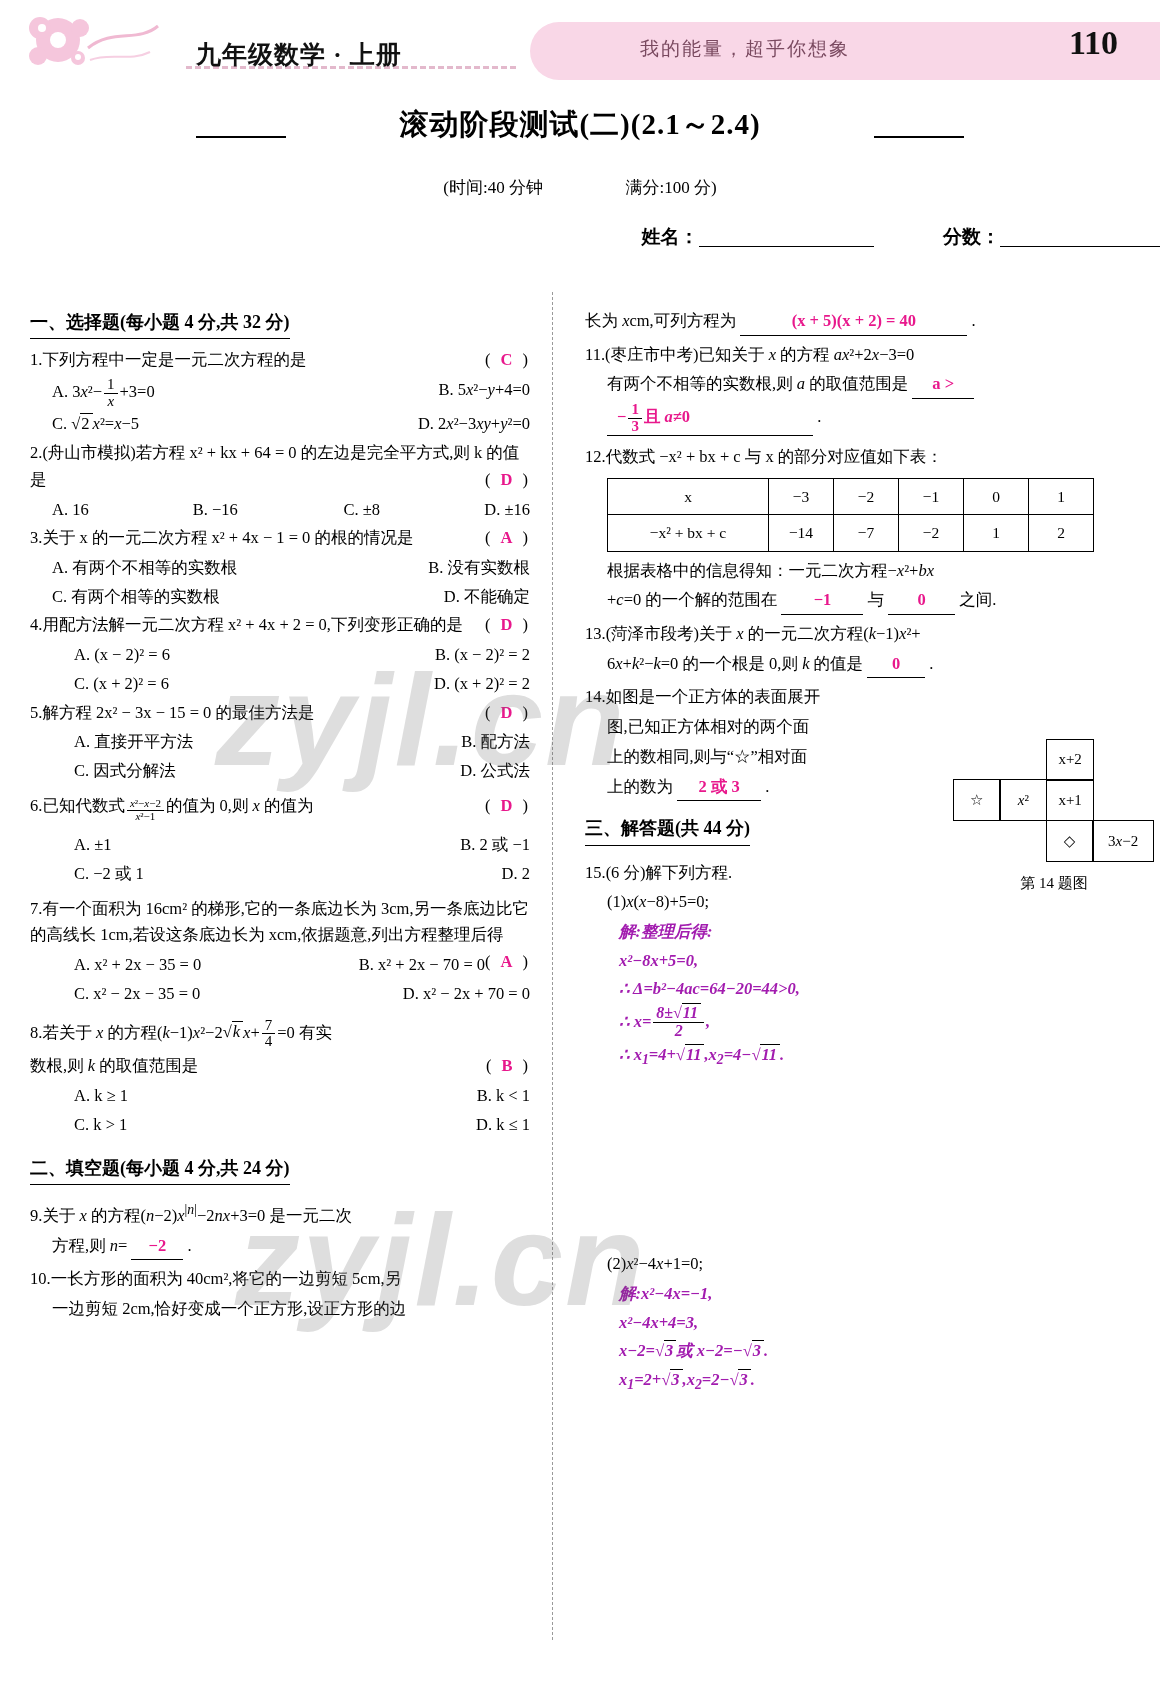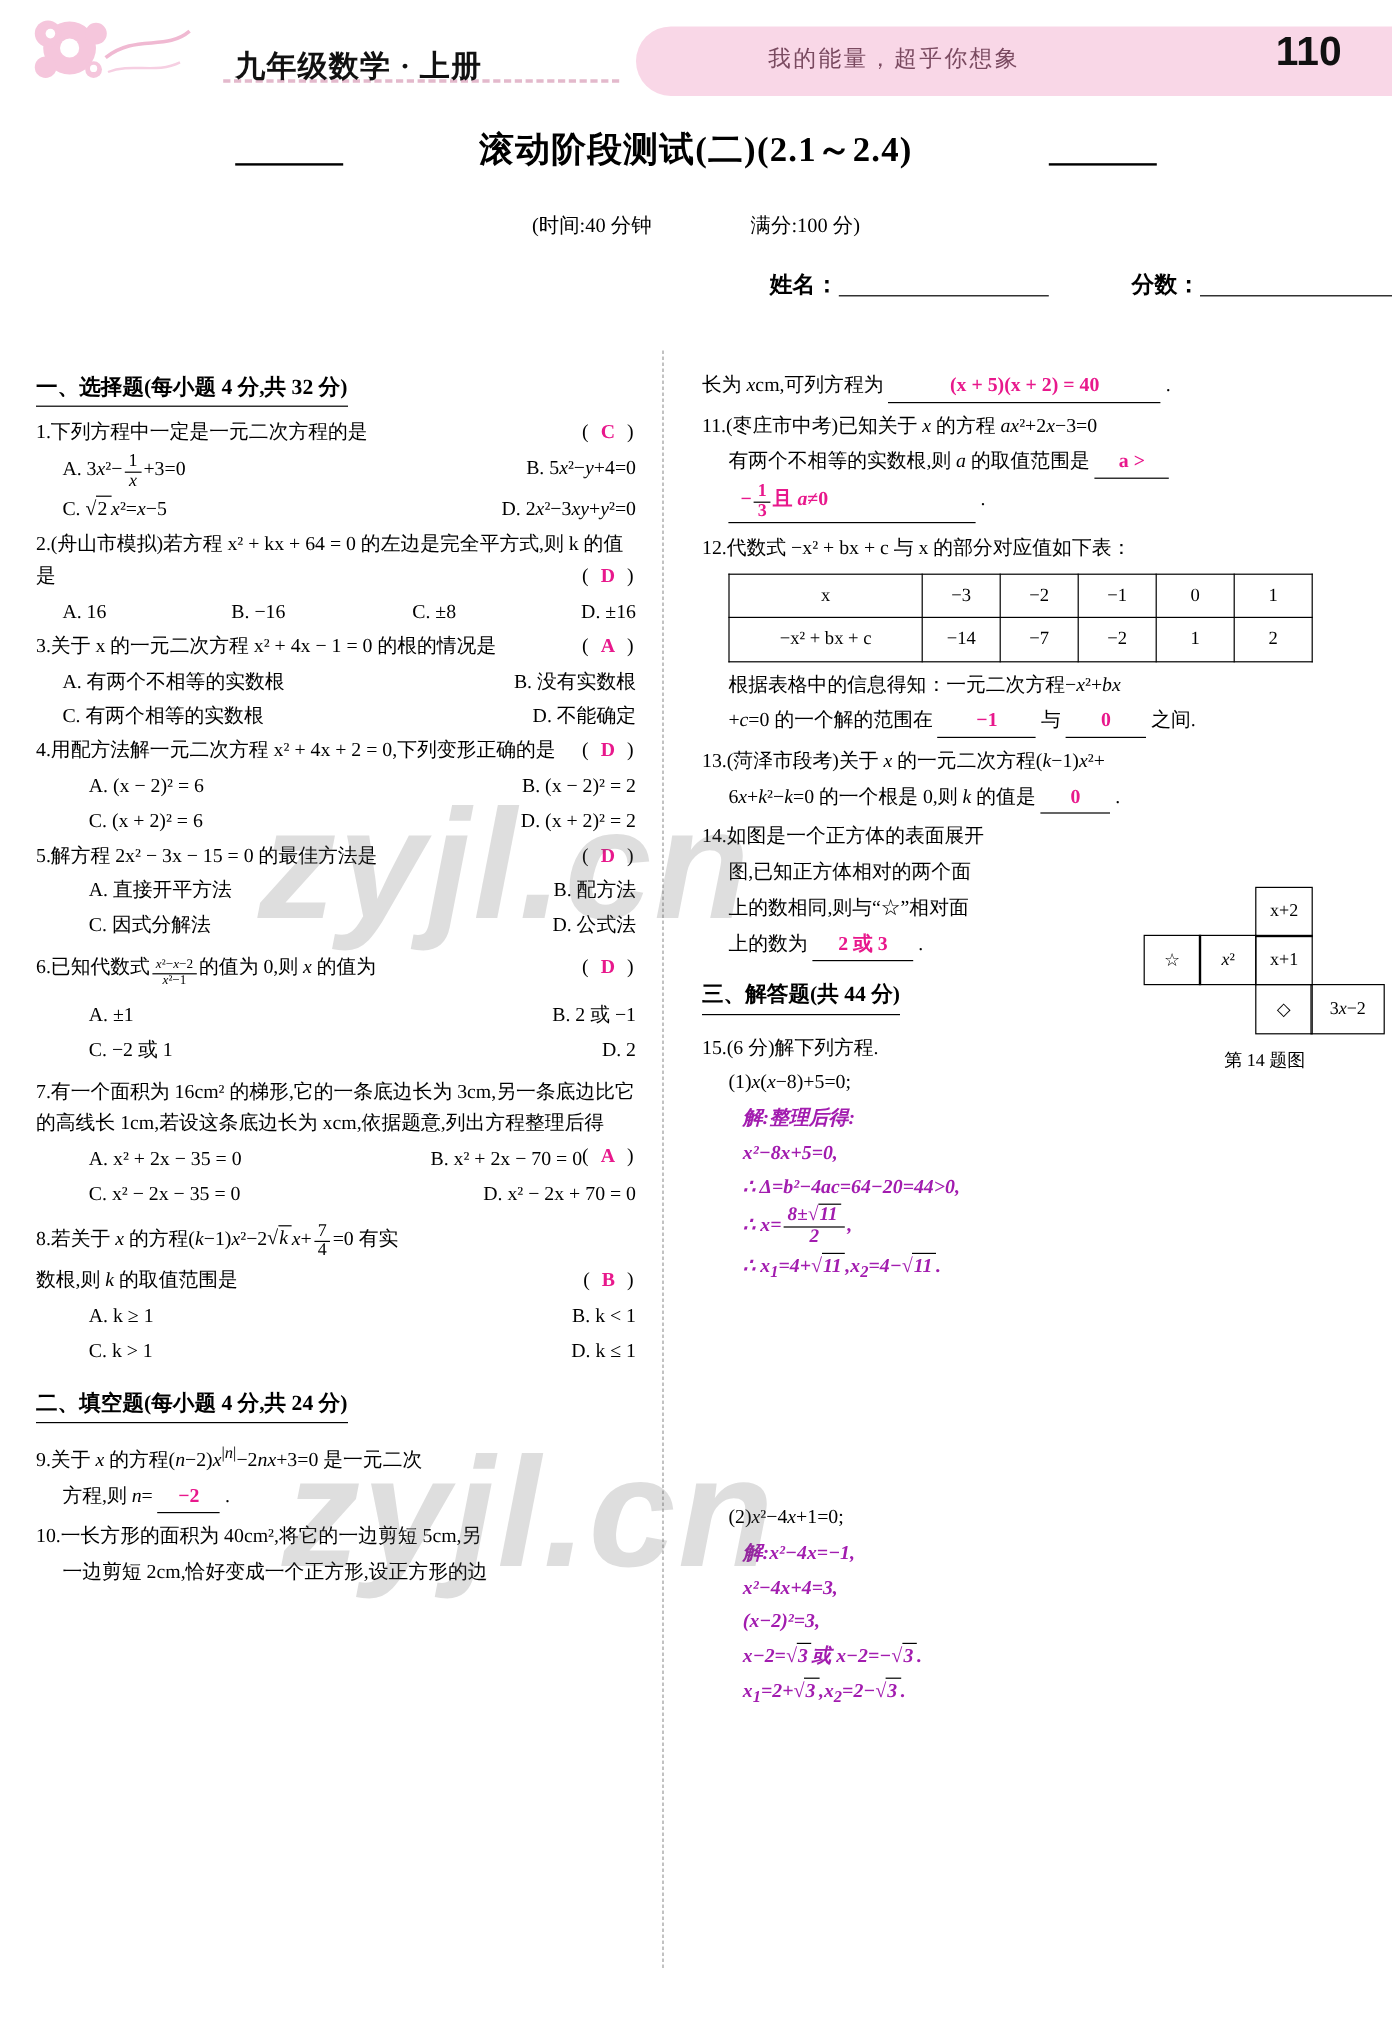--- a/index.html
+++ b/index.html
@@ -25,21 +25,21 @@
     border-top-left-radius:29px;border-bottom-left-radius:29px;
   }
   .hdr-slogan{
     position:absolute;left:640px;top:36px;
     font-size:19px;color:#7a4a60;letter-spacing:2px;
     font-family:"DejaVu Sans", sans-serif;
   }
   .hdr-pagenum{
     position:absolute;right:42px;top:24px;
     font-size:34px;font-weight:bold;color:#111;
-    font-family:Liberation Sans, sans-serif;
+    font-family:Liberation Serif, serif;
   }
   .hdr-title{
     position:absolute;left:196px;top:38px;
     font-size:25px;font-weight:bold;color:#111;letter-spacing:1px;
   }
   .hdr-flower{
     position:absolute;left:18px;top:8px;width:150px;height:80px;
   }
   .hdr-line{
     position:absolute;left:186px;top:66px;width:330px;height:0;
@@ -405,21 +405,20 @@
       <div>∴ <span class="it">x</span>=<span class="frac" style="font-size:16px"><span class="n">8±<span class="sqrt">√<span class="rad">11</span></span></span><span class="d">2</span></span>,</div>
       <div>∴ <span class="it">x</span><sub>1</sub>=4+<span class="sqrt">√<span class="rad">11</span></span>,<span class="it">x</span><sub>2</sub>=4−<span class="sqrt">√<span class="rad">11</span></span>.</div>
     </div>
 
     <div class="q indent" style="margin-top:180px">
       <span>(2)</span><span class="it">x</span>²−4<span class="it">x</span>+1=0;
     </div>
     <div class="sol">
       <div>解:<span class="it">x</span>²−4<span class="it">x</span>=−1,</div>
       <div><span class="it">x</span>²−4<span class="it">x</span>+4=3,</div>
-      <div>(<span class="it">x</span>−2)²=3,</div>
       <div><span class="it">x</span>−2=<span class="sqrt">√<span class="rad">3</span></span>或 <span class="it">x</span>−2=−<span class="sqrt">√<span class="rad">3</span></span>.</div>
       <div><span class="it">x</span><sub>1</sub>=2+<span class="sqrt">√<span class="rad">3</span></span>,<span class="it">x</span><sub>2</sub>=2−<span class="sqrt">√<span class="rad">3</span></span>.</div>
     </div>
   </div>
 
   <div class="fig14">
     <div class="cellrow">
       <div class="cell blank"></div>
       <div class="cell blank"></div>
       <div class="cell">x+2</div>

